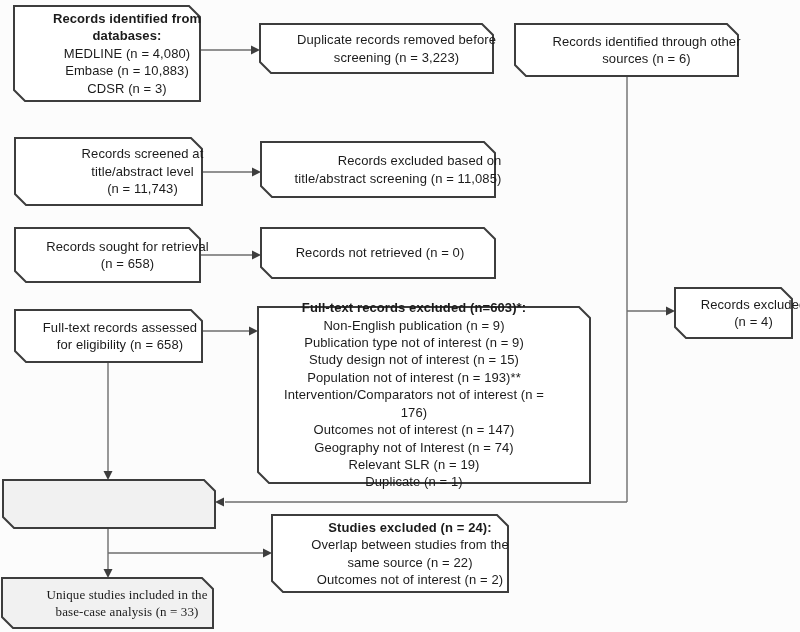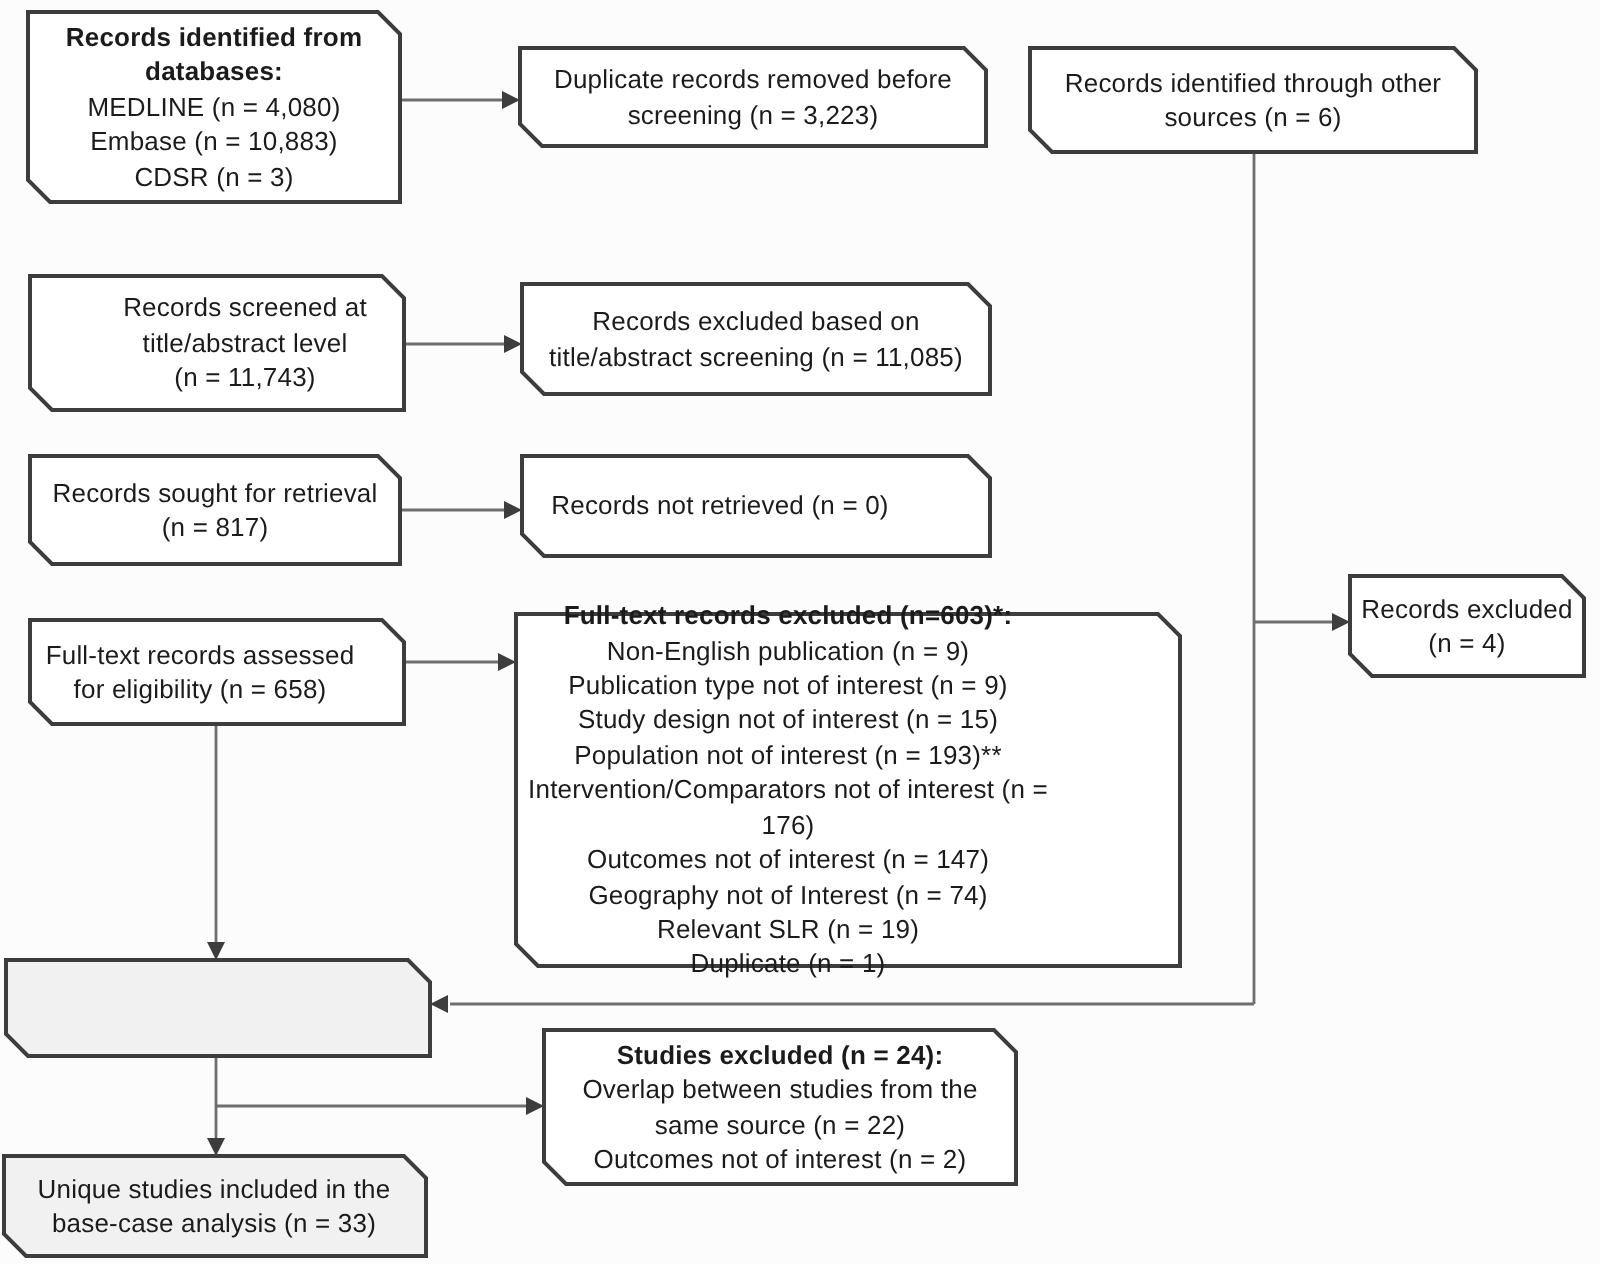--- a/index.html
+++ b/index.html
@@ -18,20 +18,21 @@
     position:absolute;
     display:flex;flex-direction:column;
     justify-content:center;align-items:center;
     text-align:center;
     box-sizing:border-box;
     padding:2px 4px;
     font-size:13px;
     line-height:17.4px;
     color:#1b1b1b;
     letter-spacing:0.1px;
+    margin-left:20px;
   }
   .box-title{font-weight:bold;white-space:pre-line;}
   .box-body{white-space:pre-line;}
 </style>
 </head>
 <body>
 
 <div class="stage">
 
   <svg width="800" height="632" viewBox="0 0 800 632">
@@ -95,28 +96,28 @@
     <div class="box-body">Records identified through other
 sources (n = 6)</div>
   </div>
 
   <div class="box-text" style="left:15px;top:138px;width:215px;height:67px;">
     <div class="box-body">Records screened at
 title/abstract level
 (n = 11,743)</div>
   </div>
 
-  <div class="box-text" style="left:261px;top:142px;width:234px;height:55px;">
+  <div class="box-text" style="left:261px;top:142px;width:234px;height:55px;text-align:right;">
     <div class="box-body">Records excluded based on
 title/abstract screening (n = 11,085)</div>
   </div>
 
   <div class="box-text" style="left:15px;top:228px;width:185px;height:54px;">
     <div class="box-body">Records sought for retrieval
-(n = 817)</div>
+(n = 658)</div>
   </div>
 
   <div class="box-text" style="left:243px;top:228px;width:234px;height:50px;">
     <div class="box-body">Records not retrieved (n = 0)</div>
   </div>
 
   <div class="box-text" style="left:15px;top:310px;width:170px;height:52px;">
     <div class="box-body">Full-text records assessed
 for eligibility (n = 658)</div>
   </div>
@@ -140,18 +141,18 @@
   </div>
 
 
   <div class="box-text" style="left:272px;top:515px;width:236px;height:77px;">
     <div class="box-title">Studies excluded (n = 24):</div>
     <div class="box-body">Overlap between studies from the
 same source (n = 22)
 Outcomes not of interest (n = 2)</div>
   </div>
 
-  <div class="box-text" style="left:2px;top:578px;width:210px;height:50px;">
+  <div class="box-text" style="left:2px;top:578px;width:210px;height:50px;font-family:Liberation Serif, serif;">
     <div class="box-body">Unique studies included in the
 base-case analysis (n = 33)</div>
   </div>
 
 </div>
 
 </body></html>

